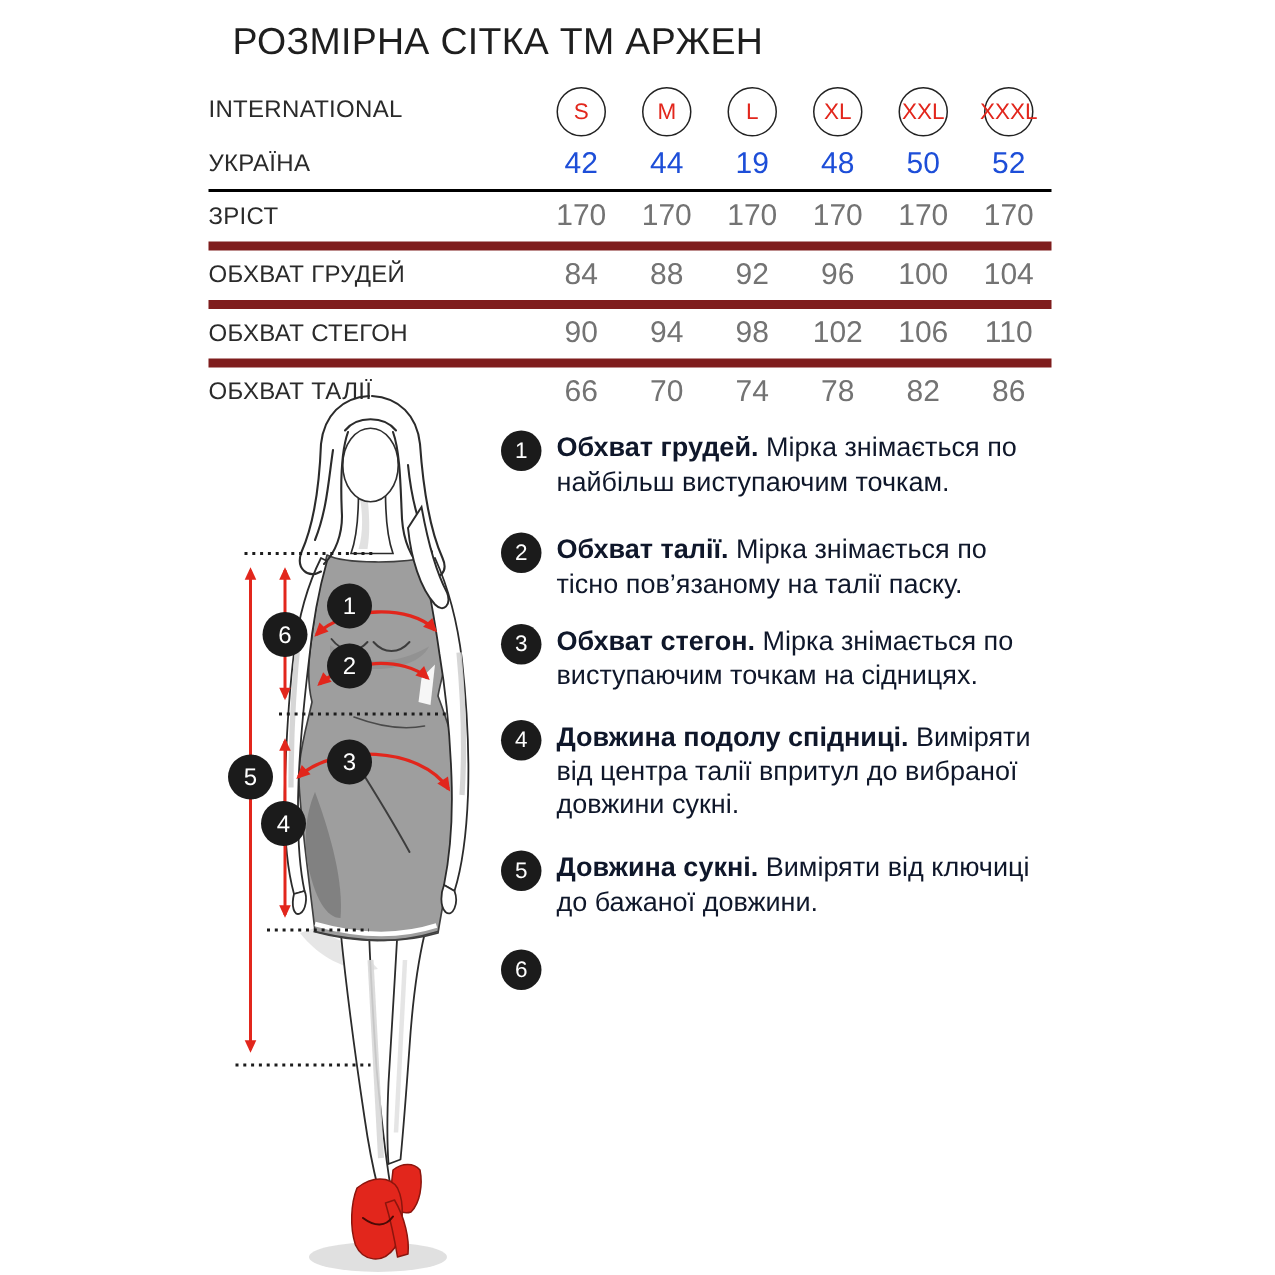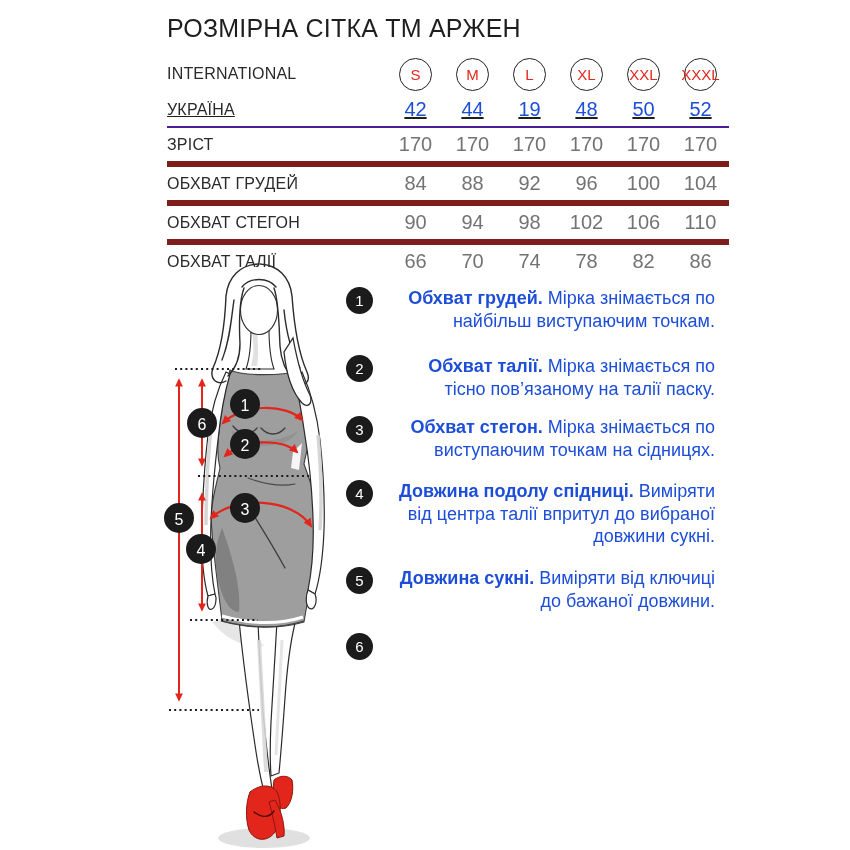--- a/index.html
+++ b/index.html
@@ -1,47 +1,47 @@
 <!DOCTYPE html>
 <html><head>
 <meta charset="utf-8">
 <style>
   html,body{margin:0;padding:0;background:#fff;}
   .page{
     position:relative;width:776px;height:850px;background:#fff;overflow:hidden;
-    font-family:"Liberation Sans",sans-serif;color:#1f1f1f;margin-left:12px;
+    font-family:"Liberation Sans",sans-serif;color:#1f1f1f;
   }
   
   .title{
     position:absolute;left:155px;top:13px;font-size:25px;line-height:30px;
     color:#1e1e1e;letter-spacing:.2px;
   }
   
-  .size-table{position:absolute;left:155px;top:55px;width:562px;}
+  .size-table{position:absolute;left:139px;top:55px;width:562px;}
   .trow{display:flex;align-items:center;}
   .trow .lbl{flex:0 0 220px;font-size:16px;color:#2a2a2a;letter-spacing:.2px;}
   .trow .cell{flex:0 0 57px;text-align:center;display:flex;justify-content:center;align-items:center;}
   .row-int{height:38px;}
-  .row-ua{height:33px;border-bottom:2px solid #4c1d95;text-decoration:underline;}
+  .row-ua{height:33px;border-bottom:2px solid #000000;}
   .row-m{height:33px;border-bottom:6px solid #7f1d1d;}
   .row-m.last{border-bottom:none;}
   .ua-val{font-size:20px;color:#1d4ed8;}
   .m-val{font-size:20px;color:#737373;}
   .size-circle{
     width:31px;height:31px;border:1.6px solid #222;border-radius:50%;
     display:flex;align-items:center;justify-content:center;
     color:#e2261c;font-size:15px;white-space:nowrap;overflow:visible;flex:none;
   }
   
   .m-item{position:absolute;left:334px;display:flex;align-items:flex-start;}
   .m-badge{
     flex:none;width:27px;height:27px;border-radius:50%;background:#1b1b1b;color:#fff;
     display:flex;align-items:center;justify-content:center;font-size:15px;margin-right:10px;
   }
-  .m-text{width:332px;font-size:18px;line-height:22.5px;color:#1d4ed8;text-align:right;}
+  .m-text{width:332px;font-size:18px;line-height:22.5px;color:#0f172a;}
   .m-text .term{font-weight:bold;}
   
   .figure-svg{position:absolute;left:140px;top:260px;}
   .figure-svg text{font-family:"Liberation Sans",sans-serif;}
 </style>
 </head>
 <body>
 
 <div class="page">
 

